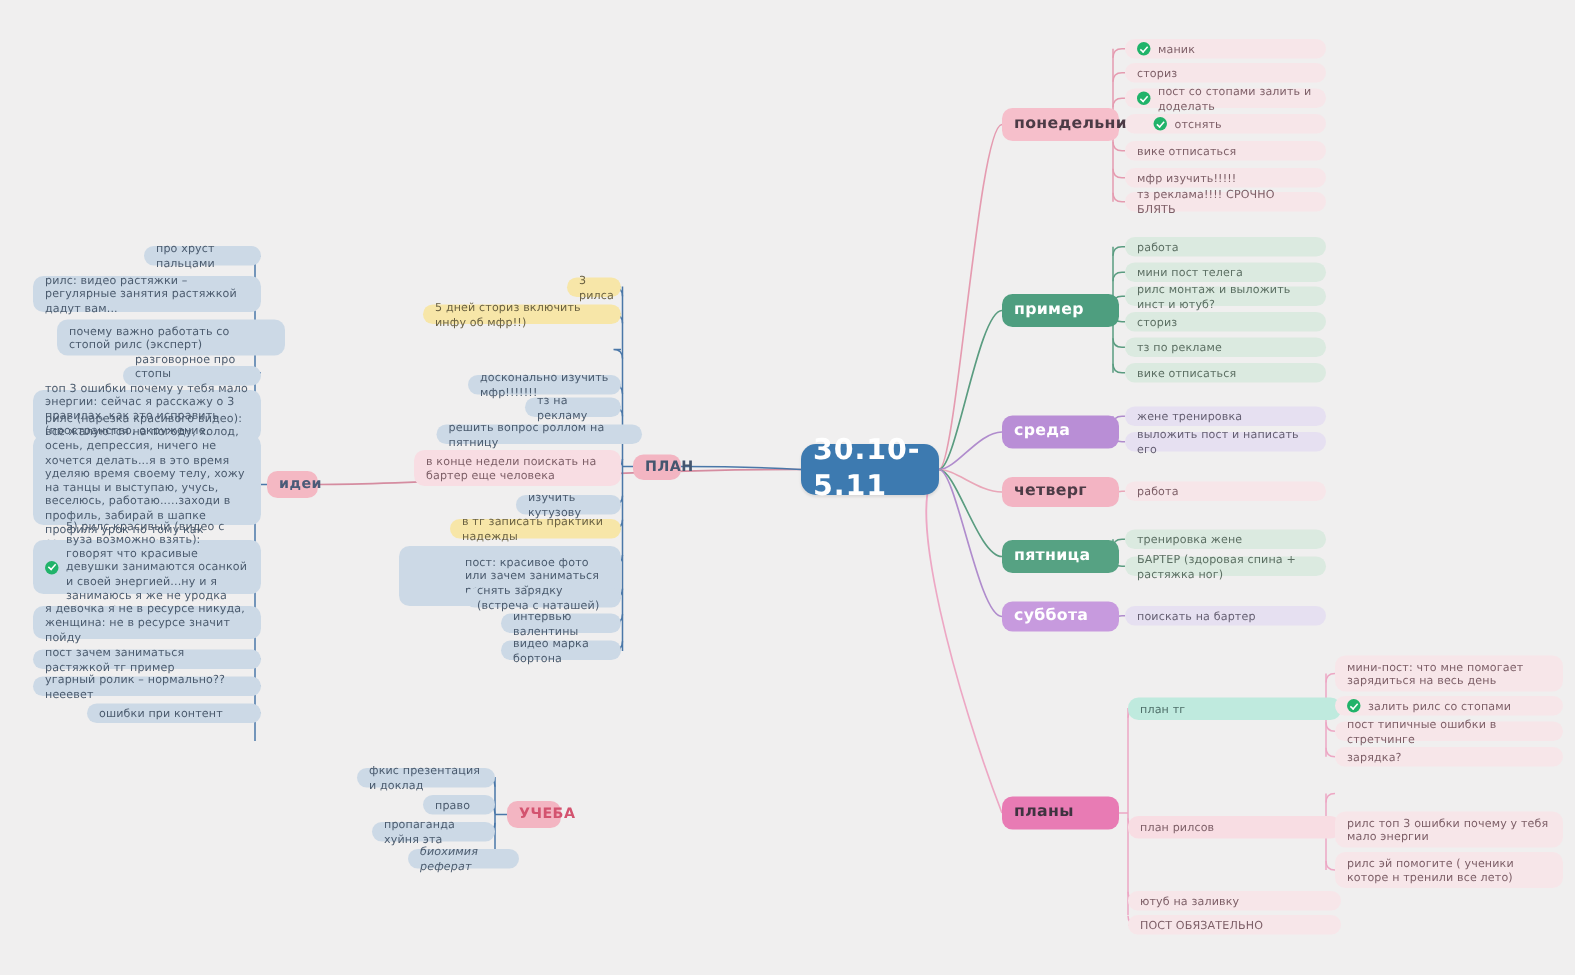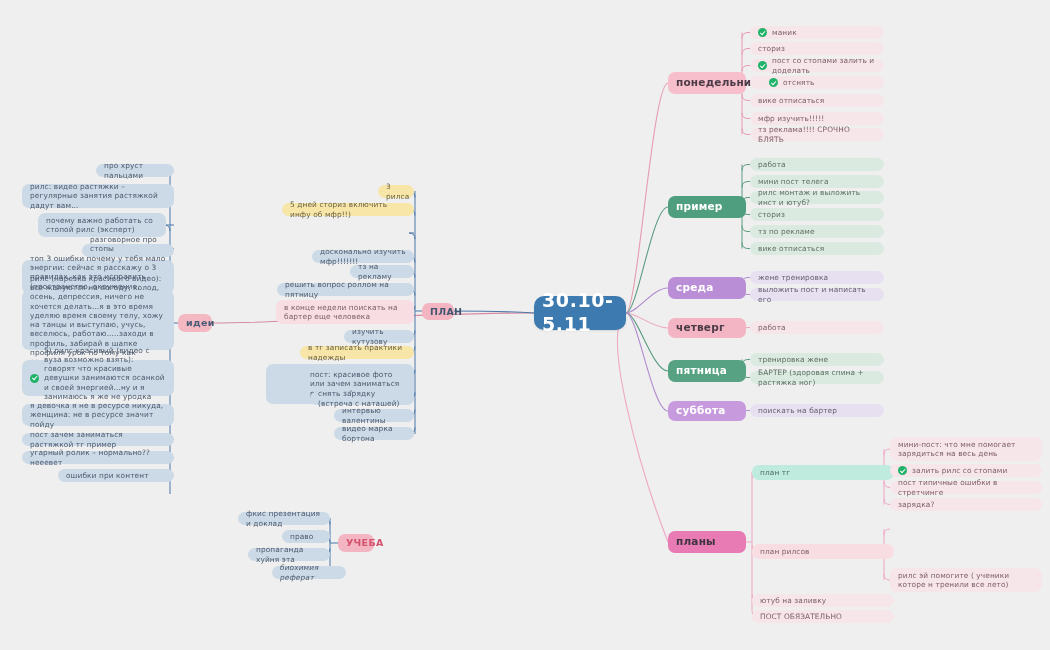--- a/index.html
+++ b/index.html
@@ -159,21 +159,21 @@
     </svg>
 <div class="node center" style="left: 534px; top: 296px; width: 92px; height: 34px;">
       <span class="txt">30.10-5.11</span>
     </div>
     <div class="node leaf leaf-blue" style="left: 96px; top: 164px; width: 78px; height: 13px;">
       <span class="txt">про хруст пальцами</span>
     </div>
     <div class="node leaf leaf-blue" style="left: 22px; top: 184px; width: 152px; height: 24px;">
       <span class="txt">рилс: видео растяжки – регулярные занятия растяжкой дадут вам...</span>
     </div>
-    <div class="node leaf leaf-blue" style="left: 38px; top: 213px; width: 128px; height: 24px;">
+    <div class="node leaf leaf-blue" style="left: 38px; top: 213px; width: 152px; height: 24px;">
       <span class="txt">почему важно работать со стопой рилс (эксперт)</span>
     </div>
     <div class="node leaf leaf-blue" style="left: 82px; top: 244px; width: 92px; height: 13px; align-items: flex-end;">
       <span class="txt">разговорное про  стопы</span>
     </div>
     <div class="node leaf leaf-blue" style="left: 22px; top: 260px; width: 152px; height: 34px;">
       <span class="txt">топ 3 ошибки  почему у тебя мало энергии: сейчас я расскажу о 3 правилах, как это исправить (пространство, окружение, отдых</span>
     </div>
     <div class="node leaf leaf-blue" style="left: 22px; top: 290px; width: 152px; height: 60px;">
       <span class="txt">рилс (нарезка красивого видео): все жалуются на погоду, холод, осень, депрессия, ничего не хочется делать...я в это время уделяю время своему телу, хожу на танцы и выступаю, учусь, веселюсь, работаю.....заходи в профиль, забирай в шапке профиля урок по тому как сохранять энергию</span>
@@ -202,21 +202,21 @@
     </div>
     <div class="node leaf leaf-yellow" style="left: 282px; top: 203px; width: 132px; height: 13px;">
       <span class="txt">5 дней сториз включить инфу об мфр!!)</span>
     </div>
     <div class="node leaf leaf-blue" style="left: 312px; top: 250px; width: 102px; height: 13px;">
       <span class="txt">досконально изучить мфр!!!!!!!</span>
     </div>
     <div class="node leaf leaf-blue" style="left: 350px; top: 265px; width: 64px; height: 13px;">
       <span class="txt">тз на рекламу</span>
     </div>
-    <div class="node leaf leaf-blue" style="left: 277px; top: 283px; width: 137px; height: 13px;">
+    <div class="node leaf leaf-blue" style="left: 291px; top: 283px; width: 137px; height: 13px;">
       <span class="txt">решить вопрос роллом на пятницу</span>
     </div>
     <div class="node leaf leaf-rose" style="left: 276px; top: 300px; width: 138px; height: 24px;">
       <span class="txt">в конце недели поискать на бартер еще человека</span>
     </div>
     <div class="node leaf leaf-blue" style="left: 344px; top: 330px; width: 70px; height: 13px;">
       <span class="txt">изучить кутузову</span>
     </div>
     <div class="node leaf leaf-yellow" style="left: 300px; top: 346px; width: 114px; height: 13px;">
       <span class="txt">в тг записать практики надежды</span>
@@ -343,20 +343,23 @@
       <span class="txt">залить рилс со стопами</span>
     </div>
     <div class="node leaf leaf-pink" style="left: 890px; top: 481px; width: 152px; height: 13px;">
       <span class="txt">пост типичные ошибки в стретчинге</span>
     </div>
     <div class="node leaf leaf-pink" style="left: 890px; top: 498px; width: 152px; height: 13px;">
       <span class="txt">зарядка?</span>
     </div>
     <div class="node leaf leaf-rose" style="left: 752px; top: 544px; width: 142px; height: 15px;">
       <span class="txt">план рилсов</span>
+    </div>
+    <div class="node leaf leaf-pink" style="left: 890px; top: 541px; width: 152px; height: 24px;">
+      <span class="txt">рилс топ 3 ошибки почему у тебя мало энергии</span>
     </div>
     <div class="node leaf leaf-pink" style="left: 890px; top: 568px; width: 152px; height: 24px;">
       <span class="txt">рилс эй помогите ( ученики которе н тренили все лето)</span>
     </div>
     <div class="node leaf leaf-pink" style="left: 752px; top: 594px; width: 142px; height: 13px;">
       <span class="txt">ютуб на заливку</span>
     </div>
     <div class="node leaf leaf-pink" style="left: 752px; top: 610px; width: 142px; height: 13px;">
       <span class="txt">ПОСТ ОБЯЗАТЕЛЬНО</span>
     </div>

